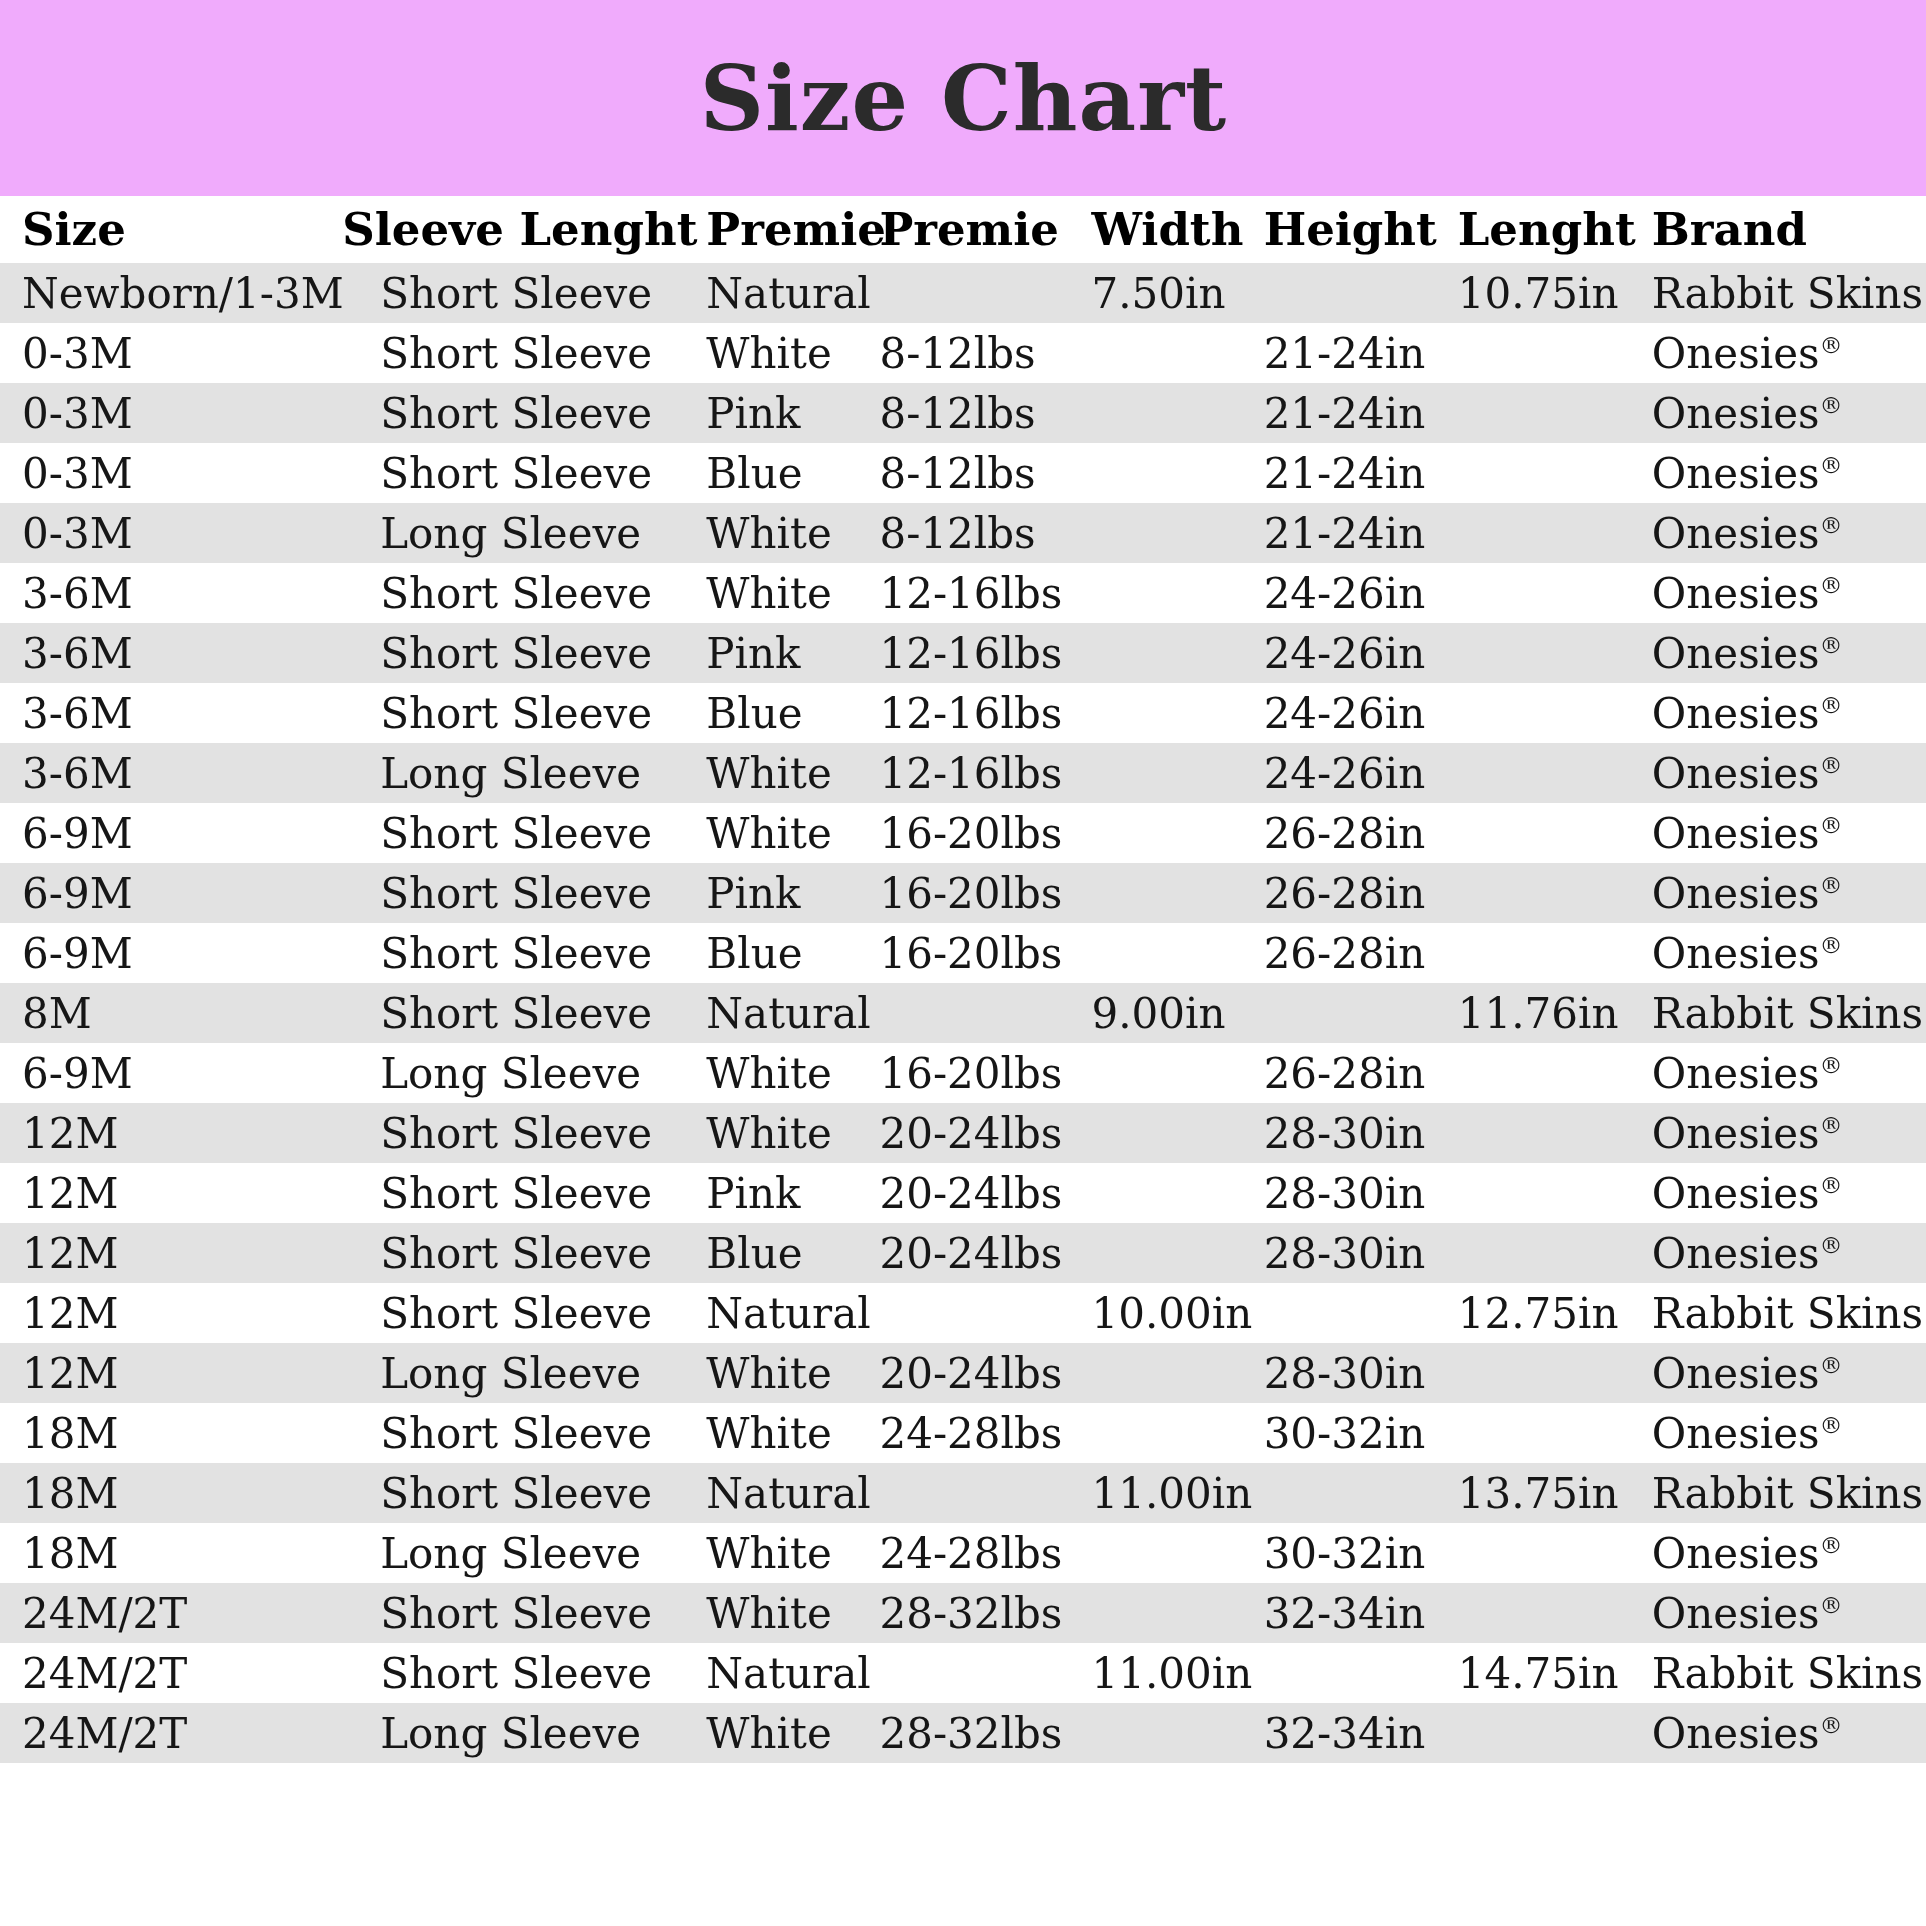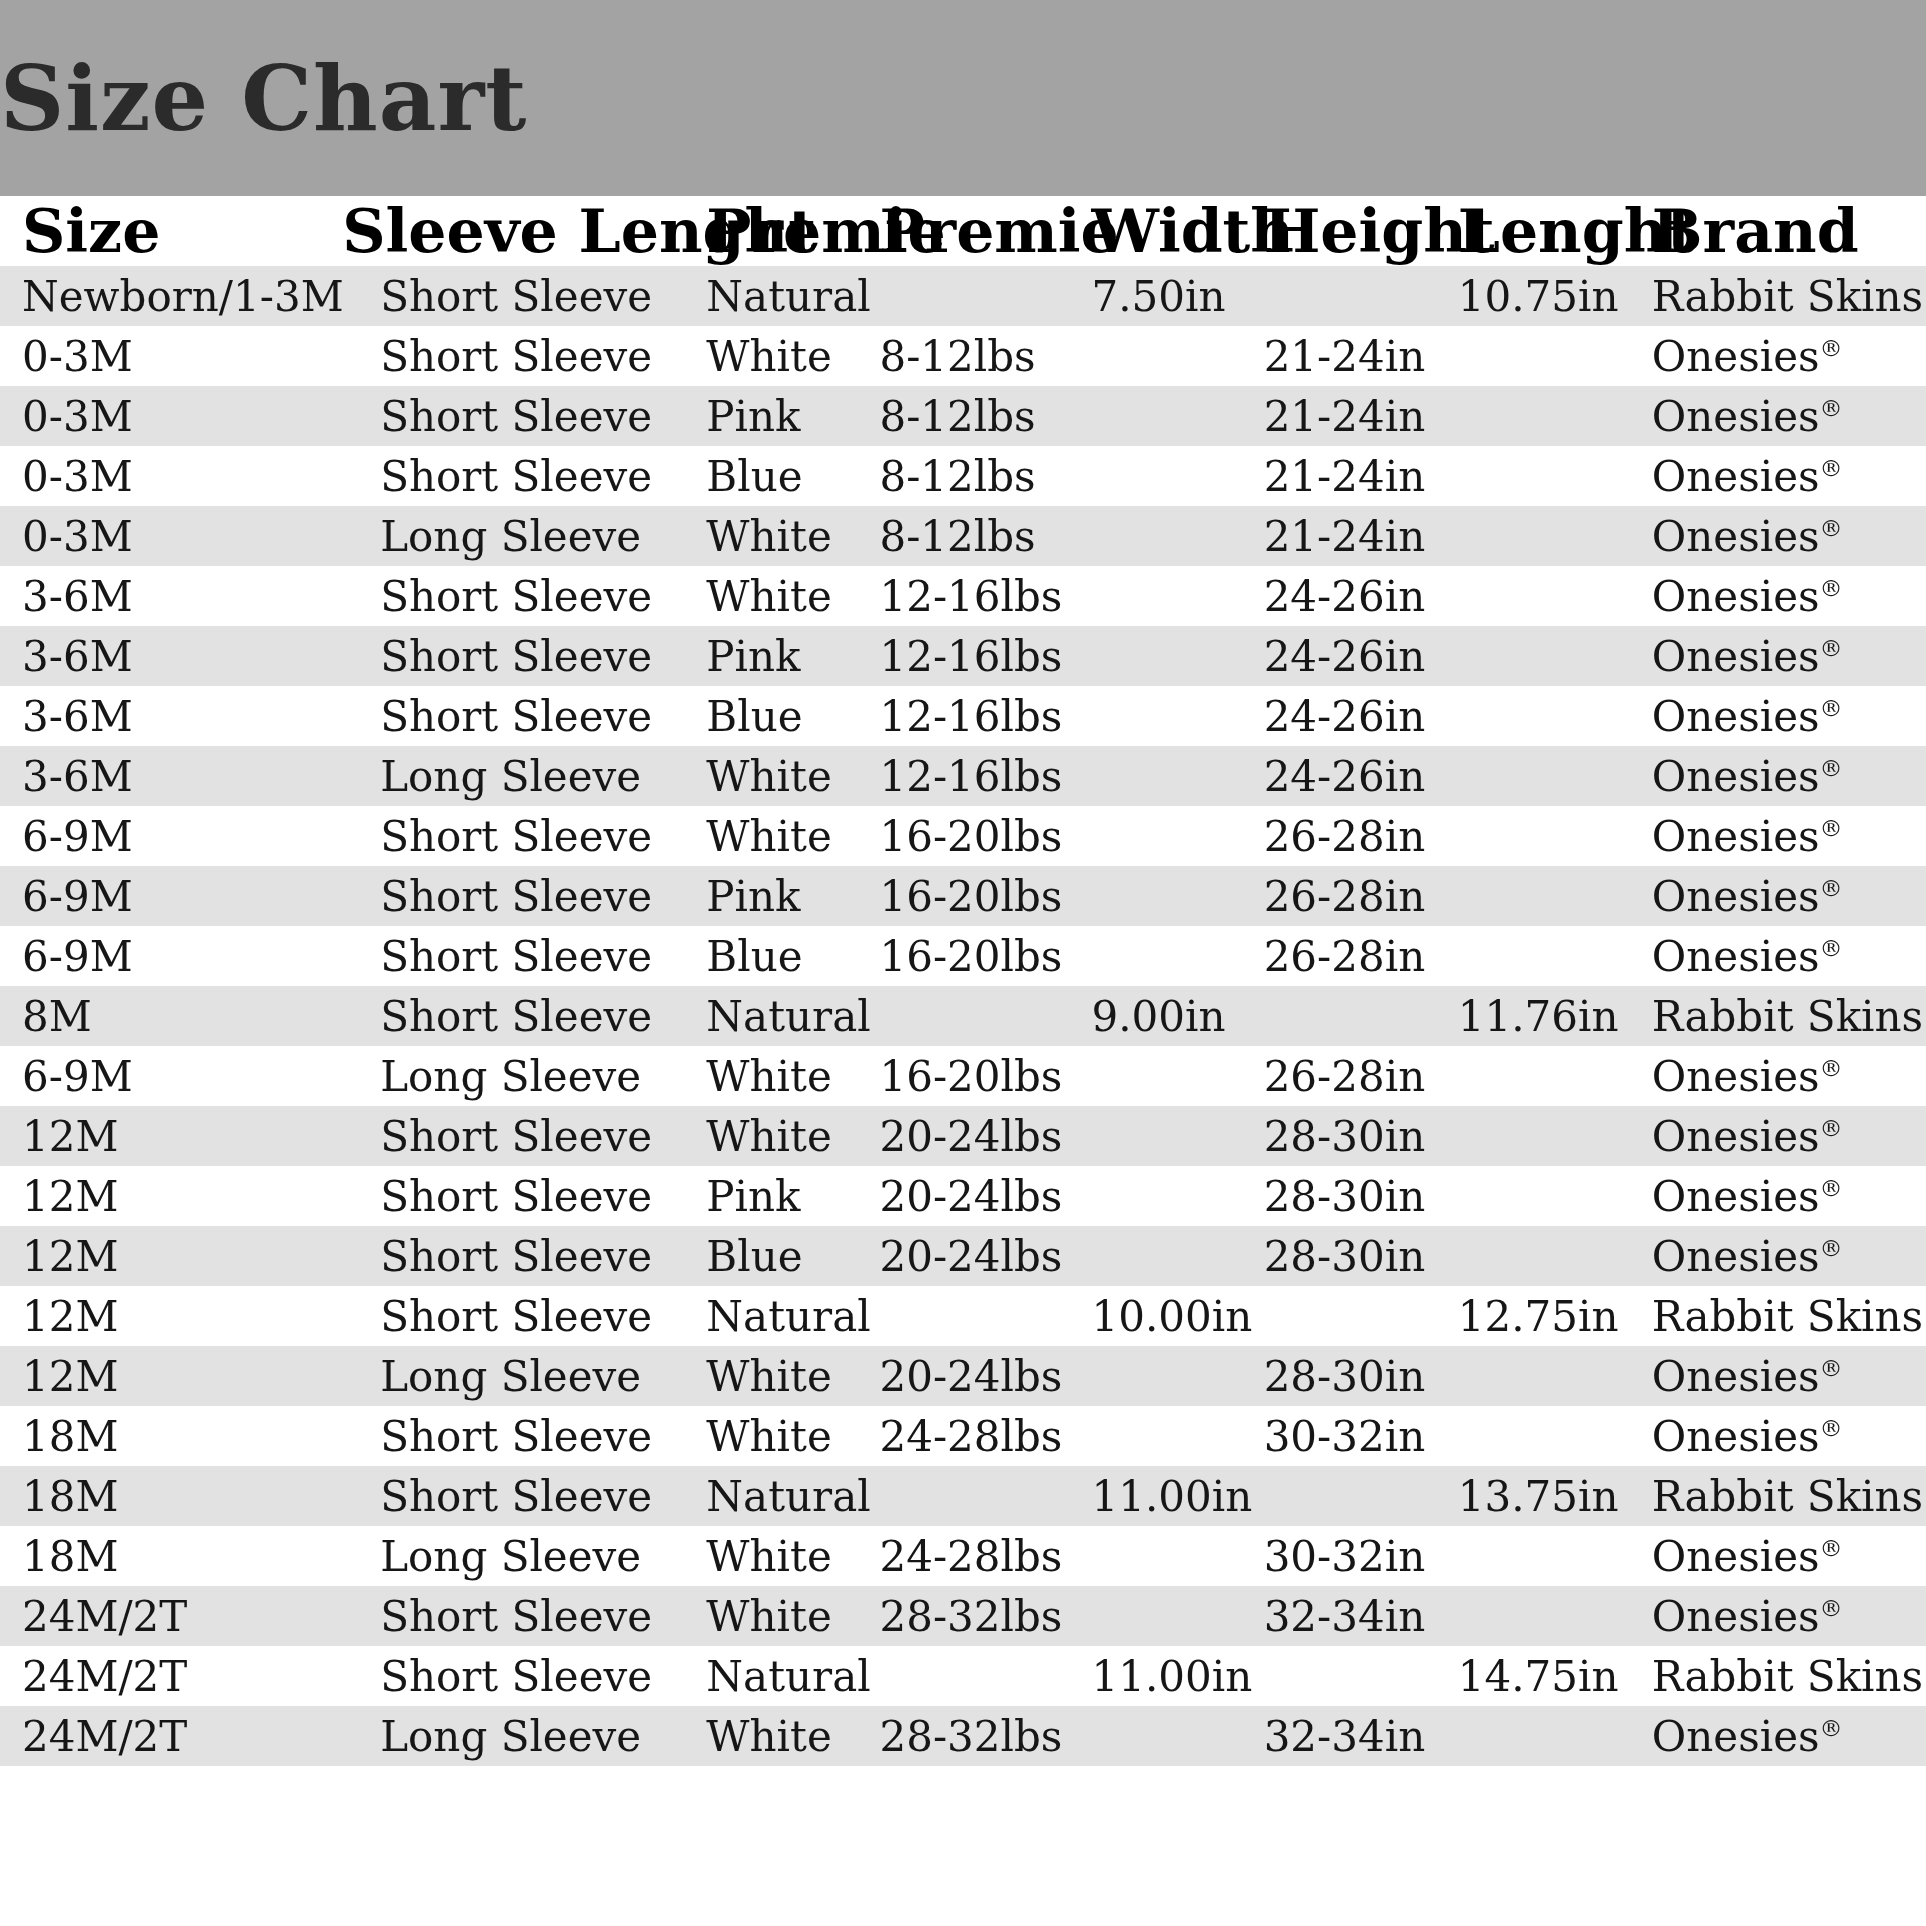--- a/index.html
+++ b/index.html
@@ -9,24 +9,24 @@
   body {
     width: 1927px;
     height: 1927px;
     background: #ffffff;
     font-family: "DejaVu Serif", serif;
     color: #161616;
     overflow: hidden;
   }
   .title-band {
     height: 196px;
-    background: #a3a3a3;
+    background: #f0abfc;
     display: flex;
     align-items: center;
-    justify-content: flex-start;
+    justify-content: center;
   }
   .page-title {
     margin: 0;
     font-size: 89px;
     font-weight: 700;
     color: #2b2b2b;
     letter-spacing: 1px;
   }
   table.size-table {
     width: 1927px;
@@ -36,21 +36,21 @@
   col.c1 { width: 342px; }
   col.c2 { width: 364px; }
   col.c3 { width: 173px; }
   col.c4 { width: 212px; }
   col.c5 { width: 172px; }
   col.c6 { width: 194px; }
   col.c7 { width: 194px; }
   col.c8 { width: 275px; }
   th {
     text-align: left;
-    font-size: 60px;
+    font-size: 45px;
     font-weight: 700;
     color: #000000;
     height: 67px;
     vertical-align: middle;
     padding: 0;
     white-space: nowrap;
     overflow: visible;
   }
   td {
     text-align: left;

